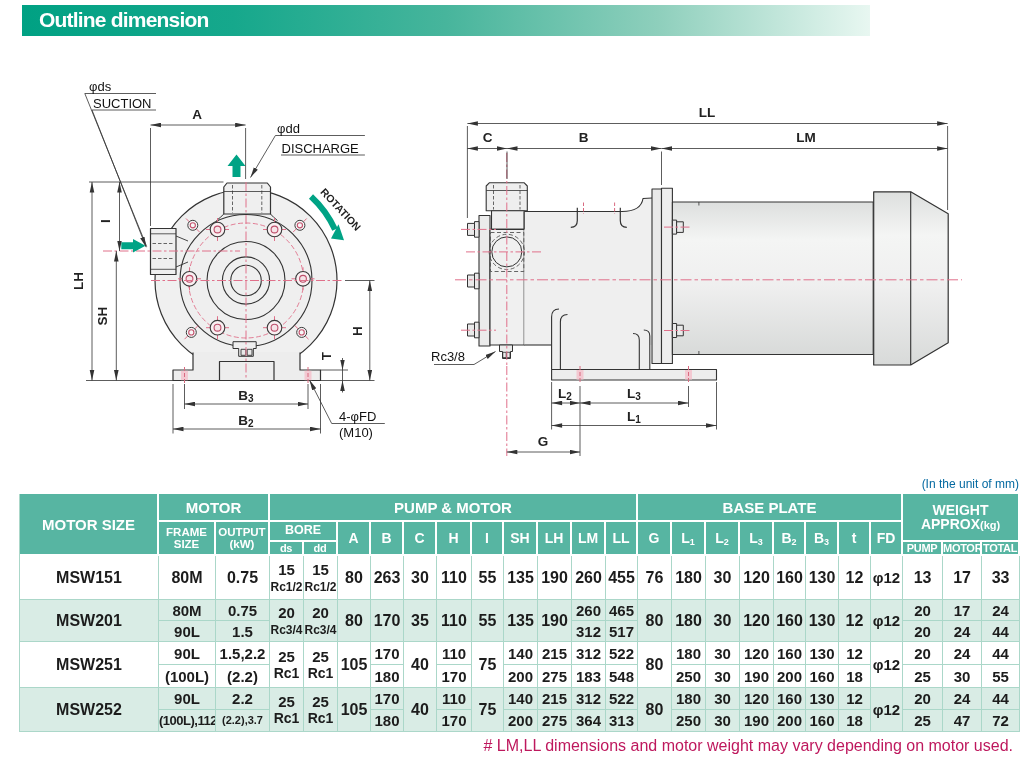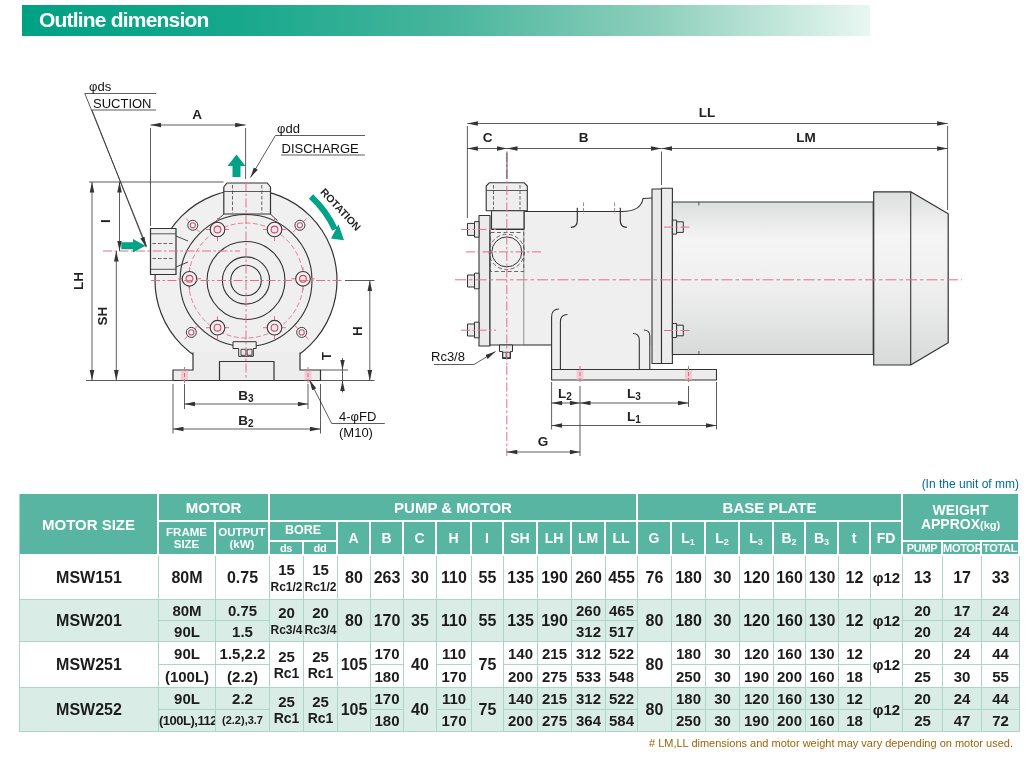--- a/index.html
+++ b/index.html
@@ -2,21 +2,21 @@
 <html><head>
 <meta charset="utf-8">
 <style>
 html,body{margin:0;padding:0;}
 body{width:1026px;height:765px;background:#ffffff;position:relative;overflow:hidden;
      font-family:"Liberation Sans", sans-serif;}
 #titlebar{position:absolute;left:22px;top:5px;width:848px;height:31px;z-index:5;
   background:linear-gradient(90deg,#00a183 0%,#16a88c 25%,#47b59c 50%,#8ecfbc 75%,#e8f7f1 100%);}
 #titlebar span{display:block;color:#ffffff;font-weight:bold;font-size:21px;line-height:30px;padding-left:17px;letter-spacing:-0.8px;}
 #unitnote{position:absolute;right:7px;top:477px;font-size:12px;color:#0369a1;z-index:5;}
-#bottomnote{position:absolute;right:13px;top:737px;font-size:11px;color:#a16207;z-index:5;}
+#bottomnote{position:absolute;right:13px;top:737px;font-size:16px;color:#be185d;z-index:5;}
 #dims{position:absolute;left:0;top:0;z-index:1;}
 #tbl{position:absolute;left:19px;top:494px;z-index:4;border-collapse:separate;border-spacing:0;table-layout:fixed;width:1001px;border-left:1px solid #abd7c9;box-sizing:border-box;}
 #tbl td{padding:0;text-align:center;vertical-align:middle;overflow:hidden;box-sizing:border-box;}
 #tbl .h{background:#57b5a2;color:#fff;font-weight:bold;border-right:2px solid #fff;border-bottom:2px solid #fff;}
 #tbl .h1{font-size:15px;}
 #tbl .h2{font-size:11.5px;line-height:1.05;}
 #tbl .h3{font-size:11px;letter-spacing:-0.3px;}
 #tbl .hl{font-size:14px;}
 #tbl .b{font-size:16px;font-weight:bold;color:#1c1c1c;border-right:1px solid #abd7c9;border-bottom:1px solid #abd7c9;background:#fff;line-height:1.0;}
 #tbl .g{background:#d9ece5;}
@@ -438,21 +438,21 @@
         <td class="b sm">24</td>
         <td class="b sm">44</td>
 </tr>
 <tr style="height:23px">
   <td class="b sm">(100L)</td>
         <td class="b sm">(2.2)</td>
   <td class="b sm">180</td>
   <td class="b sm">170</td>
   <td class="b sm">200</td>
         <td class="b sm">275</td>
-        <td class="b sm">533</td>
+        <td class="b sm">183</td>
         <td class="b sm">548</td>
   <td class="b sm">250</td>
         <td class="b sm">30</td>
         <td class="b sm">190</td>
         <td class="b sm">200</td>
         <td class="b sm">160</td>
         <td class="b sm">18</td>
   <td class="b sm">25</td>
         <td class="b sm">30</td>
         <td class="b sm">55</td>
@@ -485,21 +485,21 @@
         <td class="b g sm">44</td>
 </tr>
 <tr style="height:22px">
   <td class="b g xs">(100L),112M</td>
         <td class="b g" style="font-size:11px;">(2.2),3.7</td>
   <td class="b g sm">180</td>
   <td class="b g sm">170</td>
   <td class="b g sm">200</td>
         <td class="b g sm">275</td>
         <td class="b g sm">364</td>
-        <td class="b g sm">584</td>
+        <td class="b g sm">313</td>
   <td class="b g sm">250</td>
         <td class="b g sm">30</td>
         <td class="b g sm">190</td>
         <td class="b g sm">200</td>
         <td class="b g sm">160</td>
         <td class="b g sm">18</td>
   <td class="b g sm">25</td>
         <td class="b g sm">47</td>
         <td class="b g sm">72</td>
 </tr>

